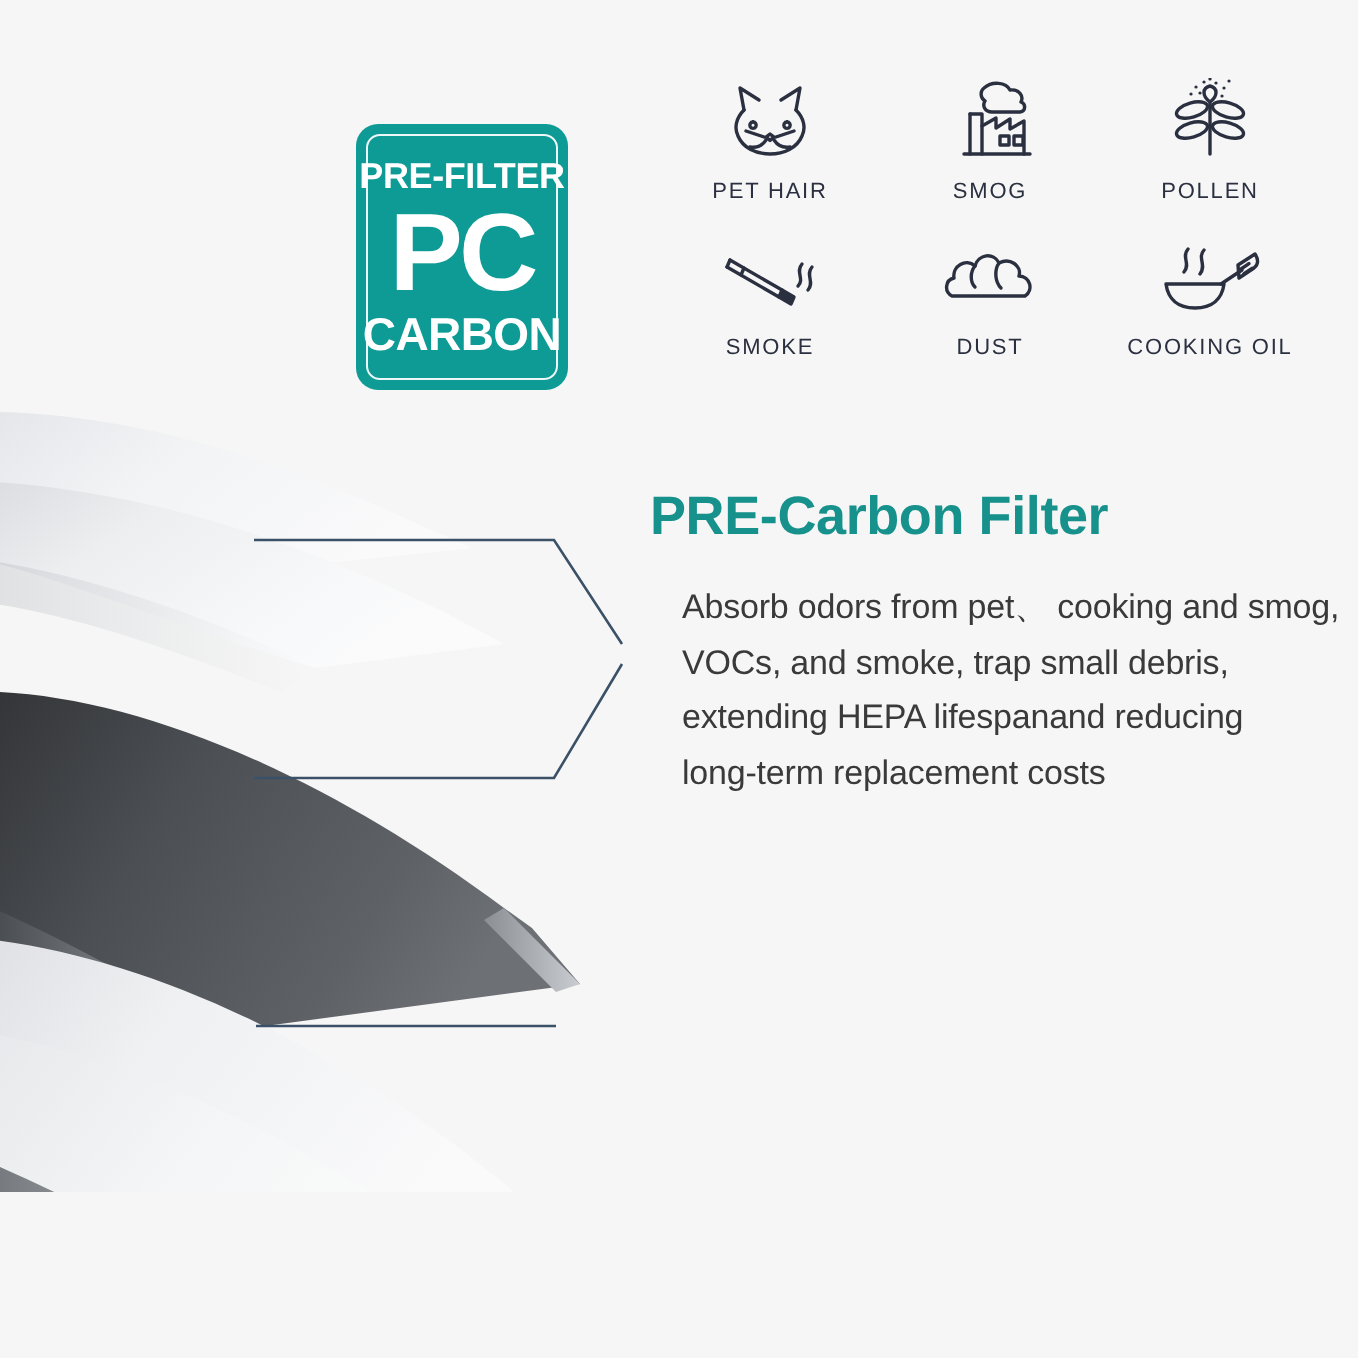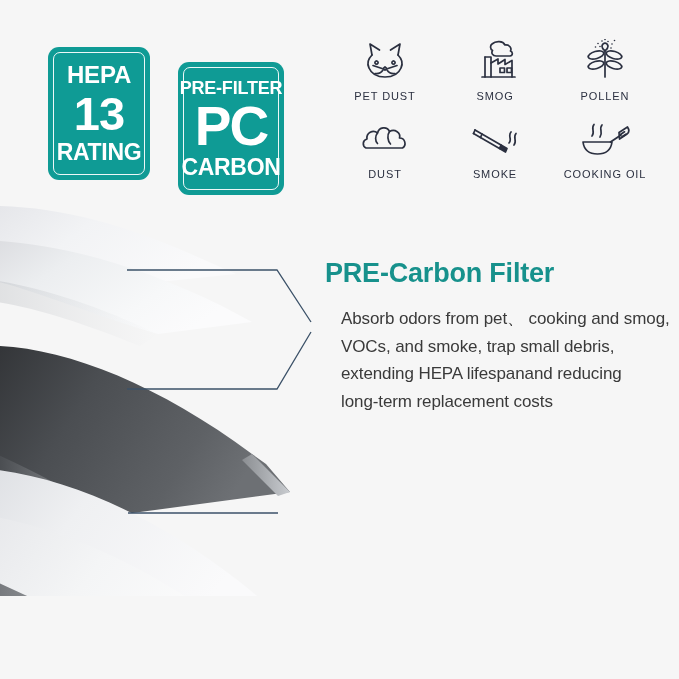--- a/index.html
+++ b/index.html
@@ -125,21 +125,21 @@
     width: 679px;
     height: 679px;
     pointer-events: none;
   }
 
   
   .text-block {
     position: absolute;
     width: 352px;
   }
-  #block-carbon { left: 325px; top: 258px; }
+  #block-carbon { left: 325px; top: 243px; }
   #block-hepa   { left: 325px; top: 487px; }
 
   .block-title {
     color: #17918c;
     font-weight: bold;
     margin: 0 0 7px 0;
     letter-spacing: -0.2px;
   }
   #block-carbon .block-title { font-size: 27px; }
   #block-hepa   .block-title { font-size: 27px; }
@@ -223,25 +223,20 @@
   <svg id="leaders" viewBox="0 0 679 679" aria-hidden="true">
     <g fill="none" stroke="#3b5168" stroke-width="1.3">
 
       <path d="M 127 270 L 277 270 L 311 322"></path>
       <path d="M 127 389 L 277 389 L 311 332"></path>
 
       <path d="M 128 513 L 278 513"></path>
     </g>
   </svg>
 
-  <div class="badge" id="badge-hepa" style="background: rgb(15, 155, 149);">
-    <span class="badge-top">HEPA</span>
-    <span class="badge-mid">13</span>
-    <span class="badge-bot">RATING</span>
-  </div>
 
   <div class="badge" id="badge-carbon" style="background: rgb(15, 155, 149);">
     <span class="badge-top">PRE-FILTER</span>
     <span class="badge-mid">PC</span>
     <span class="badge-bot">CARBON</span>
   </div>
 
   <div id="icon-grid">
 
     <div class="icon-cell">
@@ -252,21 +247,21 @@
           <path d="M10 15 C6 19 5 24 7 28 C9.5 34 16 37 23 37 C30 37 36.5 34 39 28 C41 24 40 19 36 15"></path>
           <path d="M14.5 21 a1.6 1.6 0 1 0 0.01 0"></path>
           <path d="M31.5 21 a1.6 1.6 0 1 0 0.01 0"></path>
           <path d="M23 27 l-2 1.6 l2 1.6 l2 -1.6 z"></path>
           <path d="M21 30 C19 33 16 34 13 33.5"></path>
           <path d="M25 30 C27 33 30 34 33 33.5"></path>
           <path d="M20 28.5 L11 25.5"></path>
           <path d="M26 28.5 L35 25.5"></path>
         </svg>
       </div>
-      <div class="icon-label" style="color: rgb(43, 48, 64);">PET DUST</div>
+      <div class="icon-label" style="color: rgb(43, 48, 64);">PET HAIR</div>
     </div>
 
     <div class="icon-cell">
       <div class="icon-art">
         <svg width="46" height="44" viewBox="0 0 46 44" fill="none" stroke="#2b3040" stroke-width="1.7" stroke-linecap="round" stroke-linejoin="round">
           <path d="M20 5 C24 1.5 31 2 33 6 C37.5 5.5 40 9 38.5 12 C41 13 41 16.5 38 17 L24 17 C20.5 17 19 14 20.5 11.5 C18 10 18 6.5 20 5 Z"></path>
           <path d="M13 18 L13 38"></path>
           <path d="M13 18 L19 18 L19 38"></path>
           <path d="M19 24 L26 20 L26 25 L33 20.5 L33 25.5 L40 21.5 L40 38"></path>
           <path d="M10 38 L43 38"></path>
@@ -297,42 +292,42 @@
               <path d="M13.5 8 h0.01"></path>
               <path d="M32.5 1.5 h0.01"></path>
           </g>
         </svg>
       </div>
       <div class="icon-label" style="color: rgb(43, 48, 64);">POLLEN</div>
     </div>
 
     <div class="icon-cell">
       <div class="icon-art">
-        <svg width="48" height="34" viewBox="0 0 48 34" fill="none" stroke="#2b3040" stroke-width="1.7" stroke-linecap="round" stroke-linejoin="round">
-          <path d="M5 26 C1 24 1.5 18 6 17 C5 11 12 7 16.5 11 C18 5 26 4 28.5 9.5 C34 6.5 40 11 38.5 16 C44 16 46 23 41.5 26 Z"></path>
-          <path d="M16.5 11 C14 14 14 19 16.5 21.5"></path>
-          <path d="M28.5 9.5 C26 13 26.5 19 29.5 22"></path>
-        </svg>
-      </div>
-      <div class="icon-label" style="color: rgb(43, 48, 64);">DUST</div>
-    </div>
-
-    <div class="icon-cell">
-      <div class="icon-art">
         <svg width="48" height="40" viewBox="0 0 48 40" fill="none" stroke="#2b3040" stroke-width="1.7" stroke-linecap="round" stroke-linejoin="round">
           <path d="M4 11 L30 26"></path>
           <path d="M2.5 14.5 L28.5 29.5"></path>
           <path d="M4 11 L2.5 14.5"></path>
           <path d="M11 15 L9.5 18.5"></path>
           <path d="M30 26 L28.5 29.5 L34.5 33 L36 29.5 Z" fill="#2b3040"></path>
           <path d="M38 24 C41.5 20.5 36.5 17 40 13"></path>
           <path d="M43 26 C46.5 22 41.5 18.5 45 14.5"></path>
         </svg>
       </div>
       <div class="icon-label" style="color: rgb(43, 48, 64);">SMOKE</div>
+    </div>
+
+    <div class="icon-cell">
+      <div class="icon-art">
+        <svg width="48" height="34" viewBox="0 0 48 34" fill="none" stroke="#2b3040" stroke-width="1.7" stroke-linecap="round" stroke-linejoin="round">
+          <path d="M5 26 C1 24 1.5 18 6 17 C5 11 12 7 16.5 11 C18 5 26 4 28.5 9.5 C34 6.5 40 11 38.5 16 C44 16 46 23 41.5 26 Z"></path>
+          <path d="M16.5 11 C14 14 14 19 16.5 21.5"></path>
+          <path d="M28.5 9.5 C26 13 26.5 19 29.5 22"></path>
+        </svg>
+      </div>
+      <div class="icon-label" style="color: rgb(43, 48, 64);">DUST</div>
     </div>
 
     <div class="icon-cell">
       <div class="icon-art">
         <svg width="52" height="40" viewBox="0 0 52 40" fill="none" stroke="#2b3040" stroke-width="1.7" stroke-linecap="round" stroke-linejoin="round">
           <path d="M4 23 L33 23 C32 30.5 27 35 18.5 35 C10 35 5 30.5 4 23 Z"></path>
           <path d="M31.5 23 L42 16"></path>
           <path d="M40 13.5 L48.5 8 C50.5 11 50 13.5 48 15 L40.5 20 Z"></path>
           <path d="M41.5 15.5 L45.5 12.8"></path>
           <path d="M43 17.8 L47 15.2"></path>

